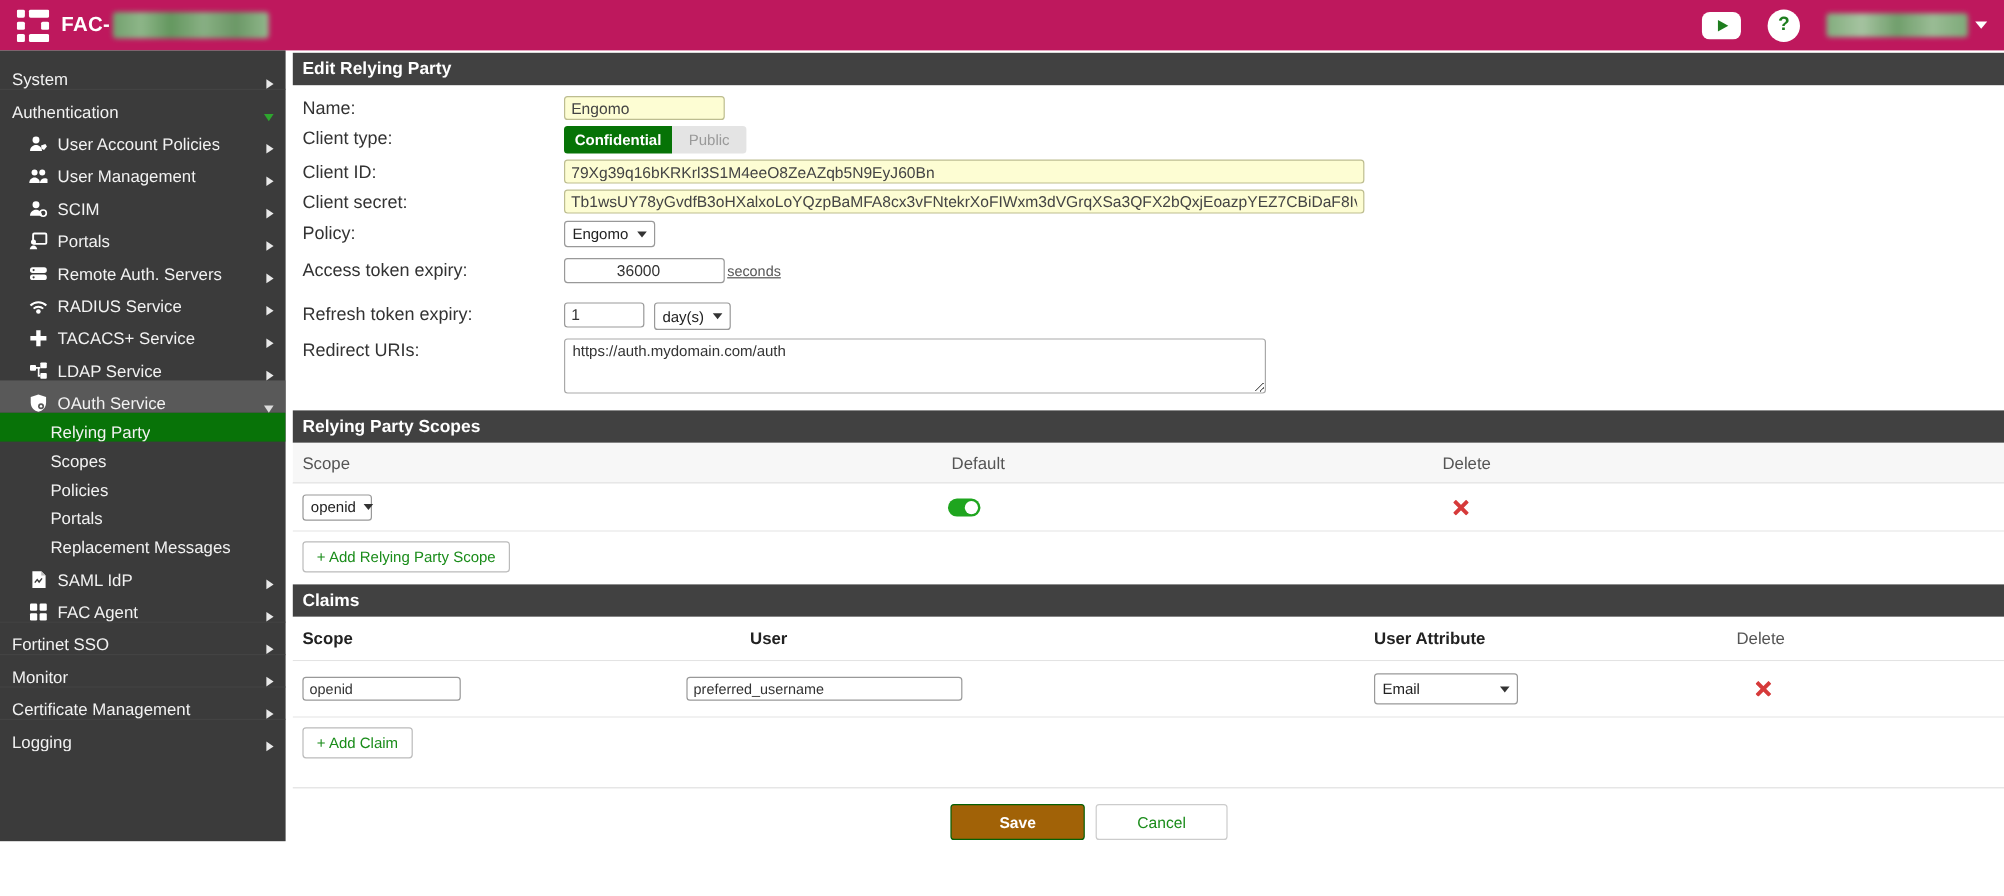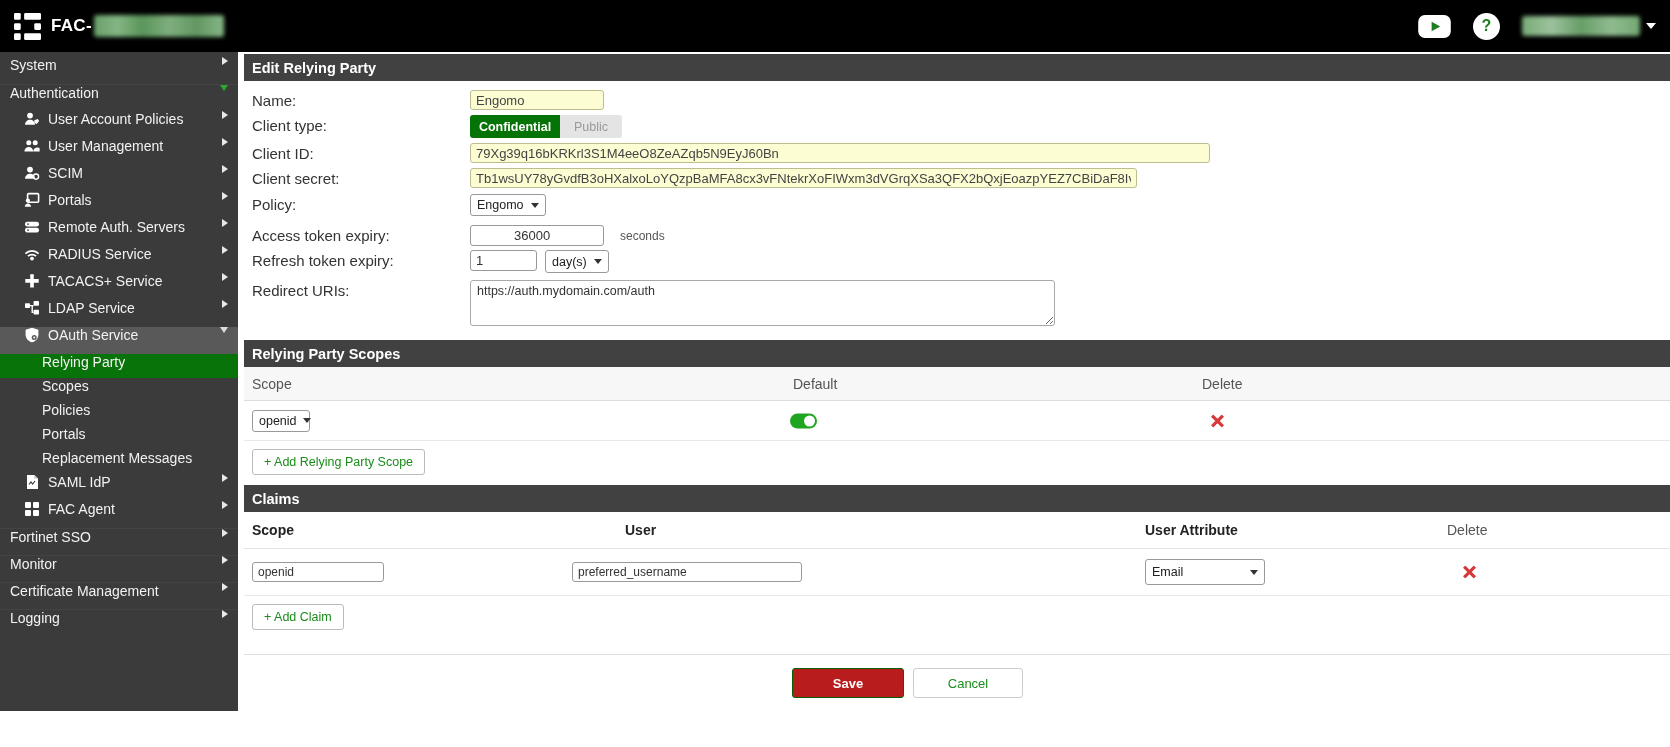--- a/index.html
+++ b/index.html
@@ -1,41 +1,41 @@
 <!DOCTYPE html>
 <html><head>
 <meta charset="utf-8">
 <style>
   * { box-sizing: border-box; margin:0; padding:0; }
   html,body { width:1670px; height:747px; background:#fff; overflow:hidden;
     font-family:"Liberation Sans","DejaVu Sans",sans-serif; }
 
   
-  .topbar { height:52px; background:#000000; display:flex; align-items:center; padding:0 14px; }
+  .topbar { height:42px; background:#be185d; display:flex; align-items:center; padding:0 14px; }
   .logo-grid { display:flex; align-items:center; margin-right:10px; }
   .brand { color:#fff; font-weight:bold; font-size:17px; letter-spacing:.3px; }
   .redact { height:22px; width:130px; border-radius:3px; margin-left:2px;
     background:linear-gradient(90deg,#6fa86f,#8cbf8c 18%,#5f9e5f 37%,#86b886 58%,#679f67 79%,#8fc18f);
     filter:blur(2px); opacity:.95; }
   .topbar-right { margin-left:auto; display:flex; align-items:center; gap:22px; }
   .help-circle { width:27px; height:27px; border-radius:50%; background:#fff; color:#1e7d1e;
     font-weight:bold; font-size:16px; display:flex; align-items:center; justify-content:center; }
   .user-chip { display:flex; align-items:center; gap:6px; }
   .user-redact { height:20px; width:118px; border-radius:3px;
     background:linear-gradient(90deg,#7fb57f,#a5cda5 25%,#6da66d 50%,#98c598 75%,#7ab27a);
     filter:blur(2px); opacity:.95; }
   .car-down-w { width:0;height:0;border-left:5px solid transparent;border-right:5px solid transparent;border-top:6px solid #fff; }
 
   
   .layout { display:flex; align-items:flex-start; }
   .sidebar { width:238px; height:659px; background:#3b3b3b; flex:none; padding-top:5px; overflow:hidden; }
   .main { flex:1; padding-left:6px; }
 
   
-  .side-item { display:flex; align-items:flex-start; color:#f2f2f2; font-size:14px; cursor:pointer; }
+  .side-item { display:flex; align-items:flex-end; color:#f2f2f2; font-size:14px; cursor:pointer; }
   .side-item .lbl { white-space:nowrap; overflow:hidden; }
   .lvl0 { height:27px; padding-left:10px; border-top:1px solid #434343; }
   .lvl0:first-child { border-top:none; }
   .lvl1 { height:27px; padding-left:24px; }
   .lvl2 { height:24px; padding-left:42px; font-size:14px; }
   .side-item .ic { width:17px; height:16px; margin-right:7px; flex:none; display:flex; align-items:center; }
   .side-item .caret { margin-left:auto; margin-right:10px; flex:none; }
   .car-r { width:0;height:0;border-left:6px solid #e8e8e8;border-top:4.5px solid transparent;border-bottom:4.5px solid transparent; }
   .car-d { width:0;height:0;border-left:4.5px solid transparent;border-right:4.5px solid transparent;border-top:6px solid #dcdcdc; }
   .car-d.green { border-top-color:#2ea52e; }
@@ -47,21 +47,21 @@
     height:27px; display:flex; align-items:center; padding-left:8px; }
 
   
   .form { padding:7px 0 14px 8px; }
   .frow { display:flex; align-items:flex-start; }
   .flabel { width:218px; flex:none; font-size:15px; color:#333; padding-top:2px; }
   input.yellow { background:#fdfdd3; border:1px solid #bdbd90; border-radius:3px; height:20px;
     font-size:13px; color:#444; padding:0 5px; font-family:inherit; }
   input.plain { background:#fff; border:1px solid #999; border-radius:3px; height:21px;
     font-size:13px; color:#333; padding:0 5px; font-family:inherit; }
-  .suffix { font-size:12px; color:#555; margin-left:16px; padding-top:4px; }
+  .suffix { font-size:12px; color:#555; margin-left:2px; padding-top:4px;text-decoration:underline; }
   .seg { display:flex; }
   .seg-btn { height:23px; border:none; font-size:12.5px; font-family:inherit; background:#e4e4e4; color:#333; cursor:pointer; }
   .seg-btn:first-child { border-radius:3px 0 0 3px; }
   .seg-btn:last-child { border-radius:0 3px 3px 0; }
   .seg-btn.on { background:#067306; color:#fff; font-weight:bold; }
   .seg-btn.dim { color:#9a9a9a; }
   .fselect { background:#fff; border:1px solid #999; border-radius:3px; display:inline-flex;
     align-items:center; justify-content:space-between; padding:0 6px; font-size:12.5px; color:#222; cursor:pointer; }
   .fselect .sc { width:0;height:0;border-left:4px solid transparent;border-right:4px solid transparent;border-top:5px solid #333; margin-left:6px; }
   textarea.uris { width:585px; height:46px; border:1px solid #a9a9a9; border-radius:3px;
@@ -77,21 +77,21 @@
   .toggle { width:27px; height:15px; border-radius:8px; background:#1fa51f; position:relative; cursor:pointer; }
   .toggle .knob { position:absolute; right:2px; top:2px; width:11px; height:11px; border-radius:50%; background:#fff; }
   .xdel { cursor:pointer; line-height:0; }
   .addbtn { background:#fff; border:1px solid #bbb; border-radius:3px; color:#1a8c1a;
     font-size:12.5px; font-family:inherit; padding:5px 11px; cursor:pointer; }
   .addrow { padding:8px 0 10px 8px; }
 
   
   .divider { border-top:1px solid #e0e0e0; margin-top:14px; }
   .actions { display:flex; gap:9px; margin:13px 0 0 548px; }
-  .btn-save { width:112px; height:30px; background:#b91c1c; color:#fff; font-weight:bold;
+  .btn-save { width:112px; height:30px; background:#a16207; color:#fff; font-weight:bold;
     font-size:13px; border:1px solid #056005; border-radius:3px; font-family:inherit; cursor:pointer; }
   .btn-cancel { width:110px; height:30px; background:#fff; color:#1a8c1a;
     font-size:13px; border:1px solid #ccc; border-radius:3px; font-family:inherit; cursor:pointer; }
 </style>
 </head>
 <body>
 
 <div class="topbar">
   <span class="logo-grid">
     <svg width="27" height="27" viewBox="0 0 20 20" fill="#fff">
@@ -298,39 +298,39 @@
       </div>
       <div class="frow" style="margin-top:5px">
         <label class="flabel">Client type:</label>
         <div class="seg">
           <button class="seg-btn on" style="width:90px">Confidential</button>
           <button class="seg-btn dim" style="width:62px">Public</button>
         </div>
       </div>
       <div class="frow" style="margin-top:5px">
         <label class="flabel">Client ID:</label>
-        <input class="yellow" style="width: 740px;" value="79Xg39q16bKRKrl3S1M4eeO8ZeAZqb5N9EyJ60Bn">
+        <input class="yellow" style="width: 667px;" value="79Xg39q16bKRKrl3S1M4eeO8ZeAZqb5N9EyJ60Bn">
       </div>
       <div class="frow" style="margin-top:5px">
         <label class="flabel">Client secret:</label>
         <input class="yellow" style="width: 667px;" value="Tb1wsUY78yGvdfB3oHXalxoLoYQzpBaMFA8cx3vFNtekrXoFIWxm3dVGrqXSa3QFX2bQxjEoazpYEZ7CBiDaF8IvOcE">
       </div>
       <div class="frow" style="margin-top:6px">
         <label class="flabel">Policy:</label>
         <div class="fselect" style="width:76px;height:22px">
           <span>Engomo</span>
             <span class="sc"></span>
         </div>
       </div>
       <div class="frow" style="margin-top:9px">
         <label class="flabel">Access token expiry:</label>
         <input class="plain" style="width: 134px; padding-left: 43px;" value="36000">
         <span class="suffix">seconds</span>
       </div>
-      <div class="frow" style="margin-top:4px">
+      <div class="frow" style="margin-top:16px">
         <label class="flabel">Refresh token expiry:</label>
         <input class="plain" style="width: 67px;" value="1">
         <div class="fselect" style="width:64px;height:23px;margin-left:8px">
           <span>day(s)</span>
             <span class="sc"></span>
         </div>
       </div>
       <div class="frow" style="margin-top:7px">
         <label class="flabel">Redirect URIs:</label>
         <textarea class="uris" style="">https://auth.mydomain.com/auth</textarea>

